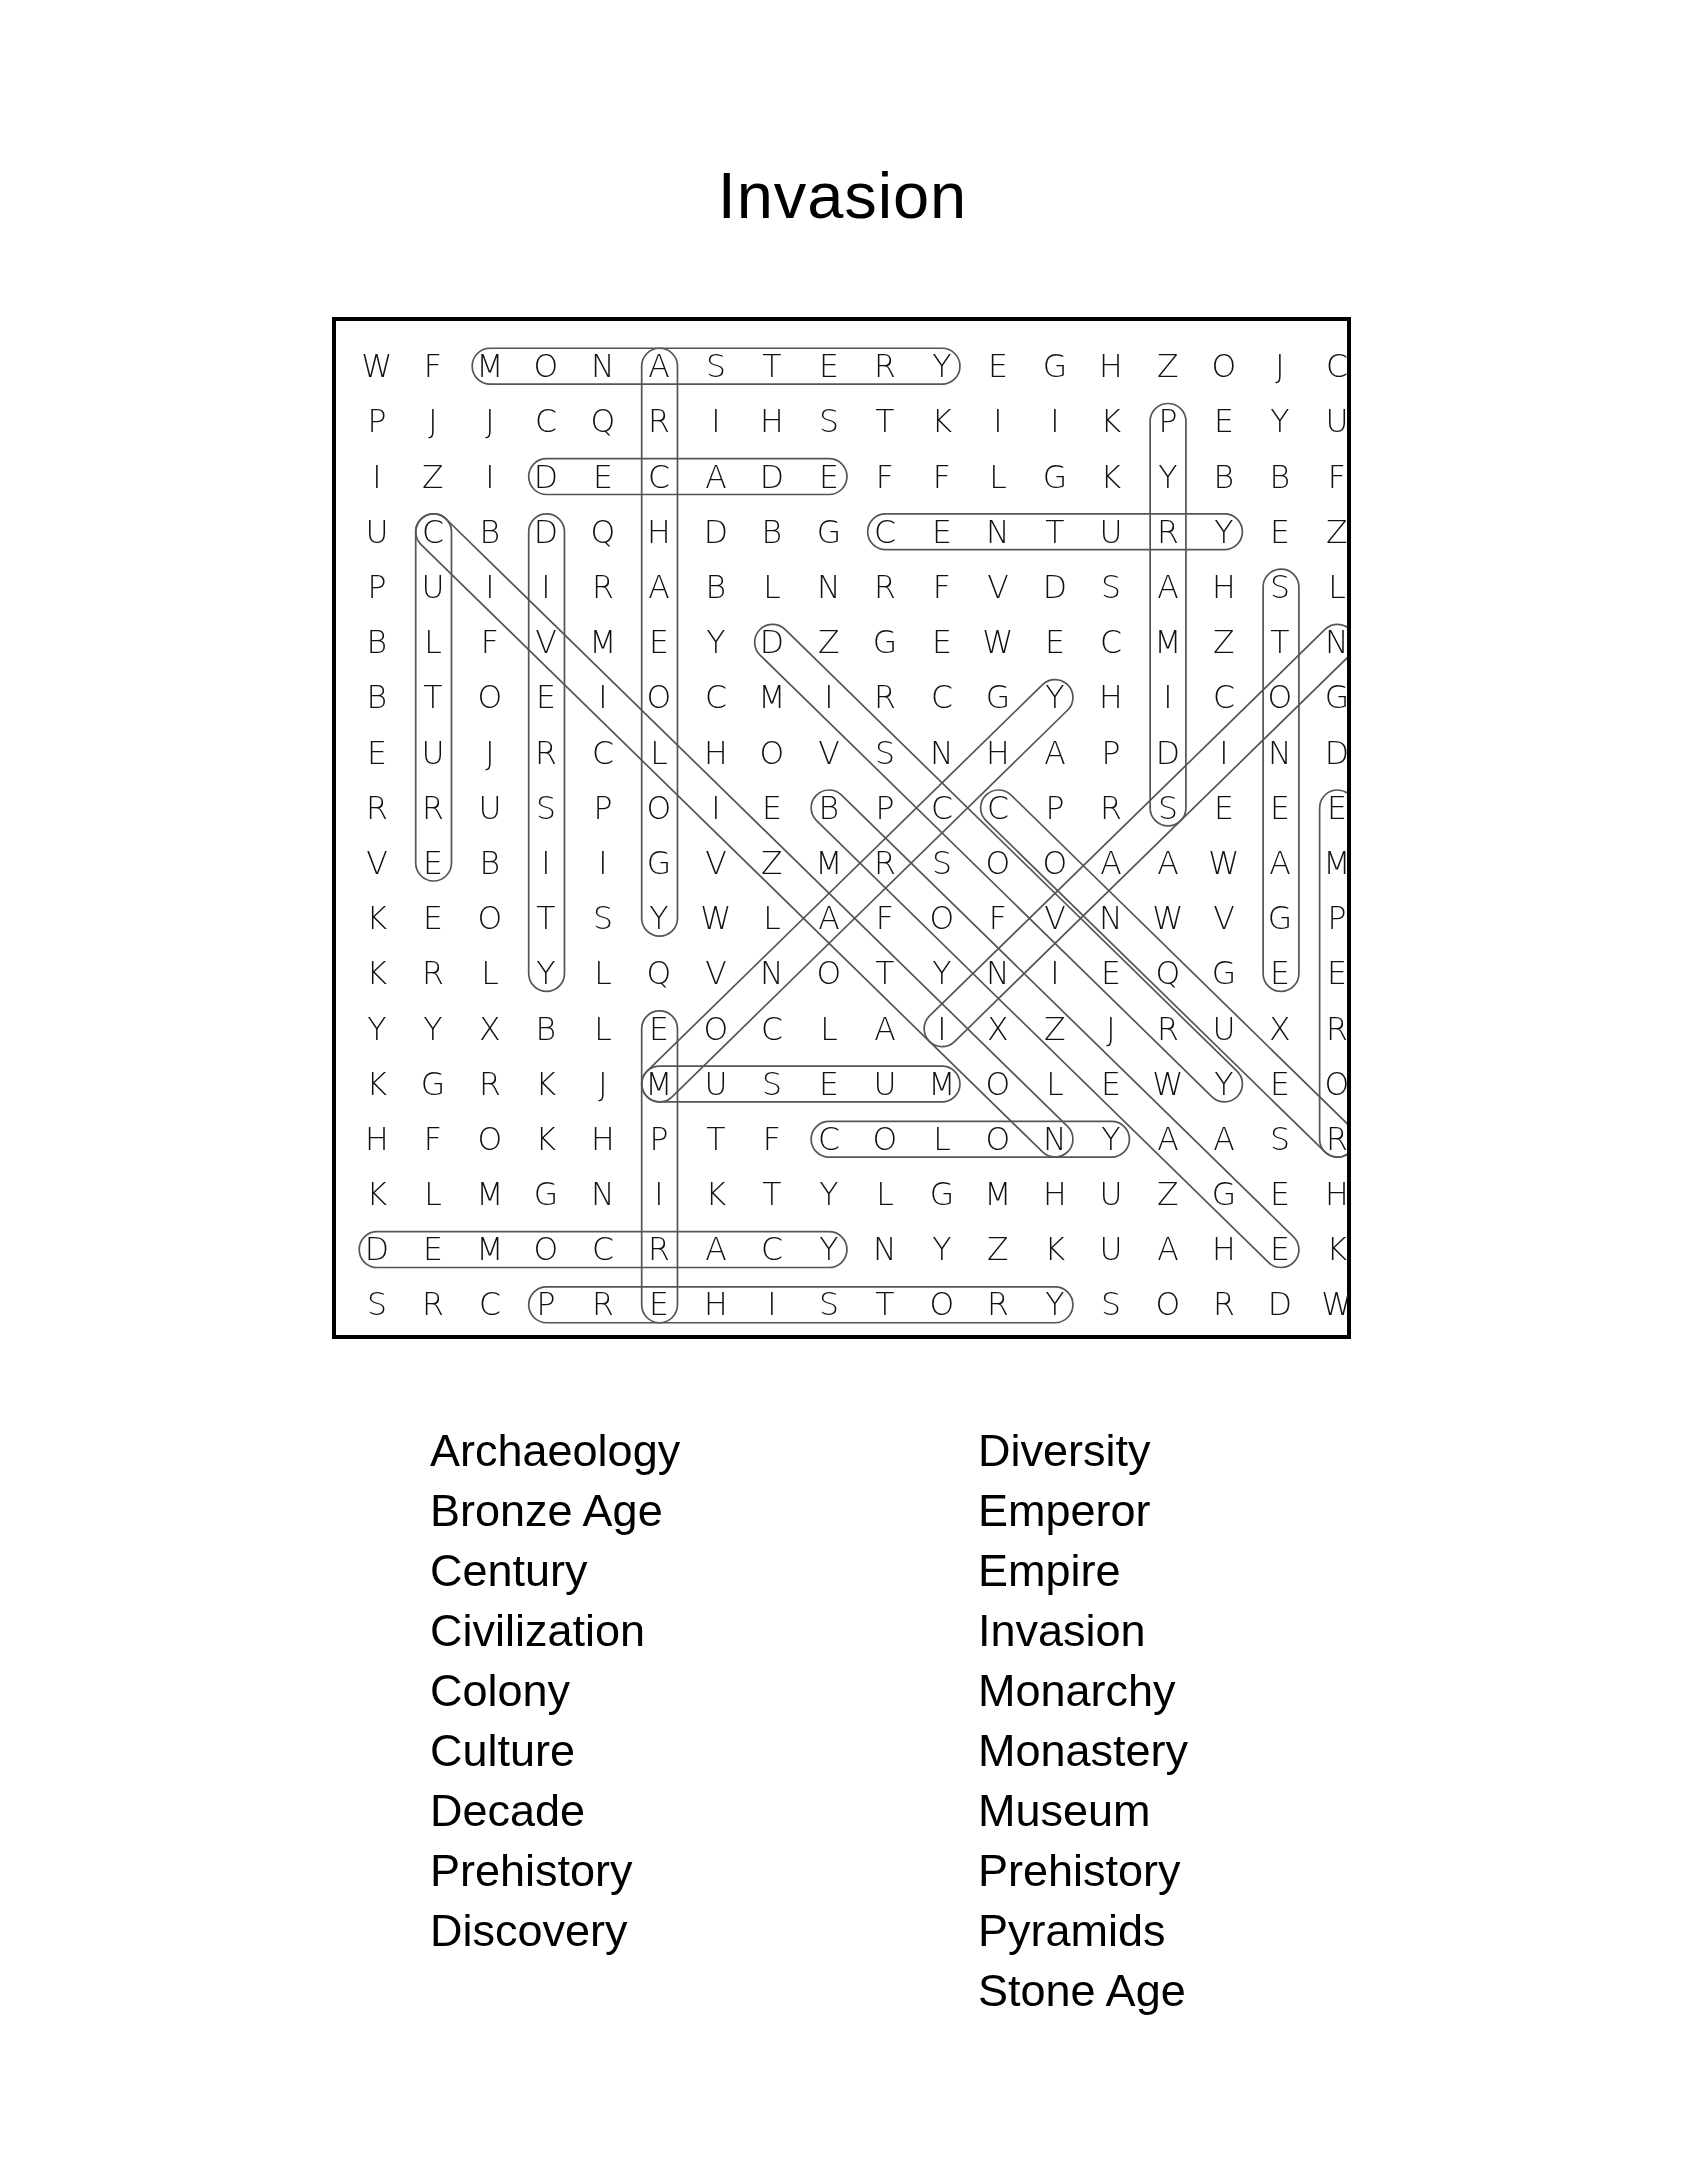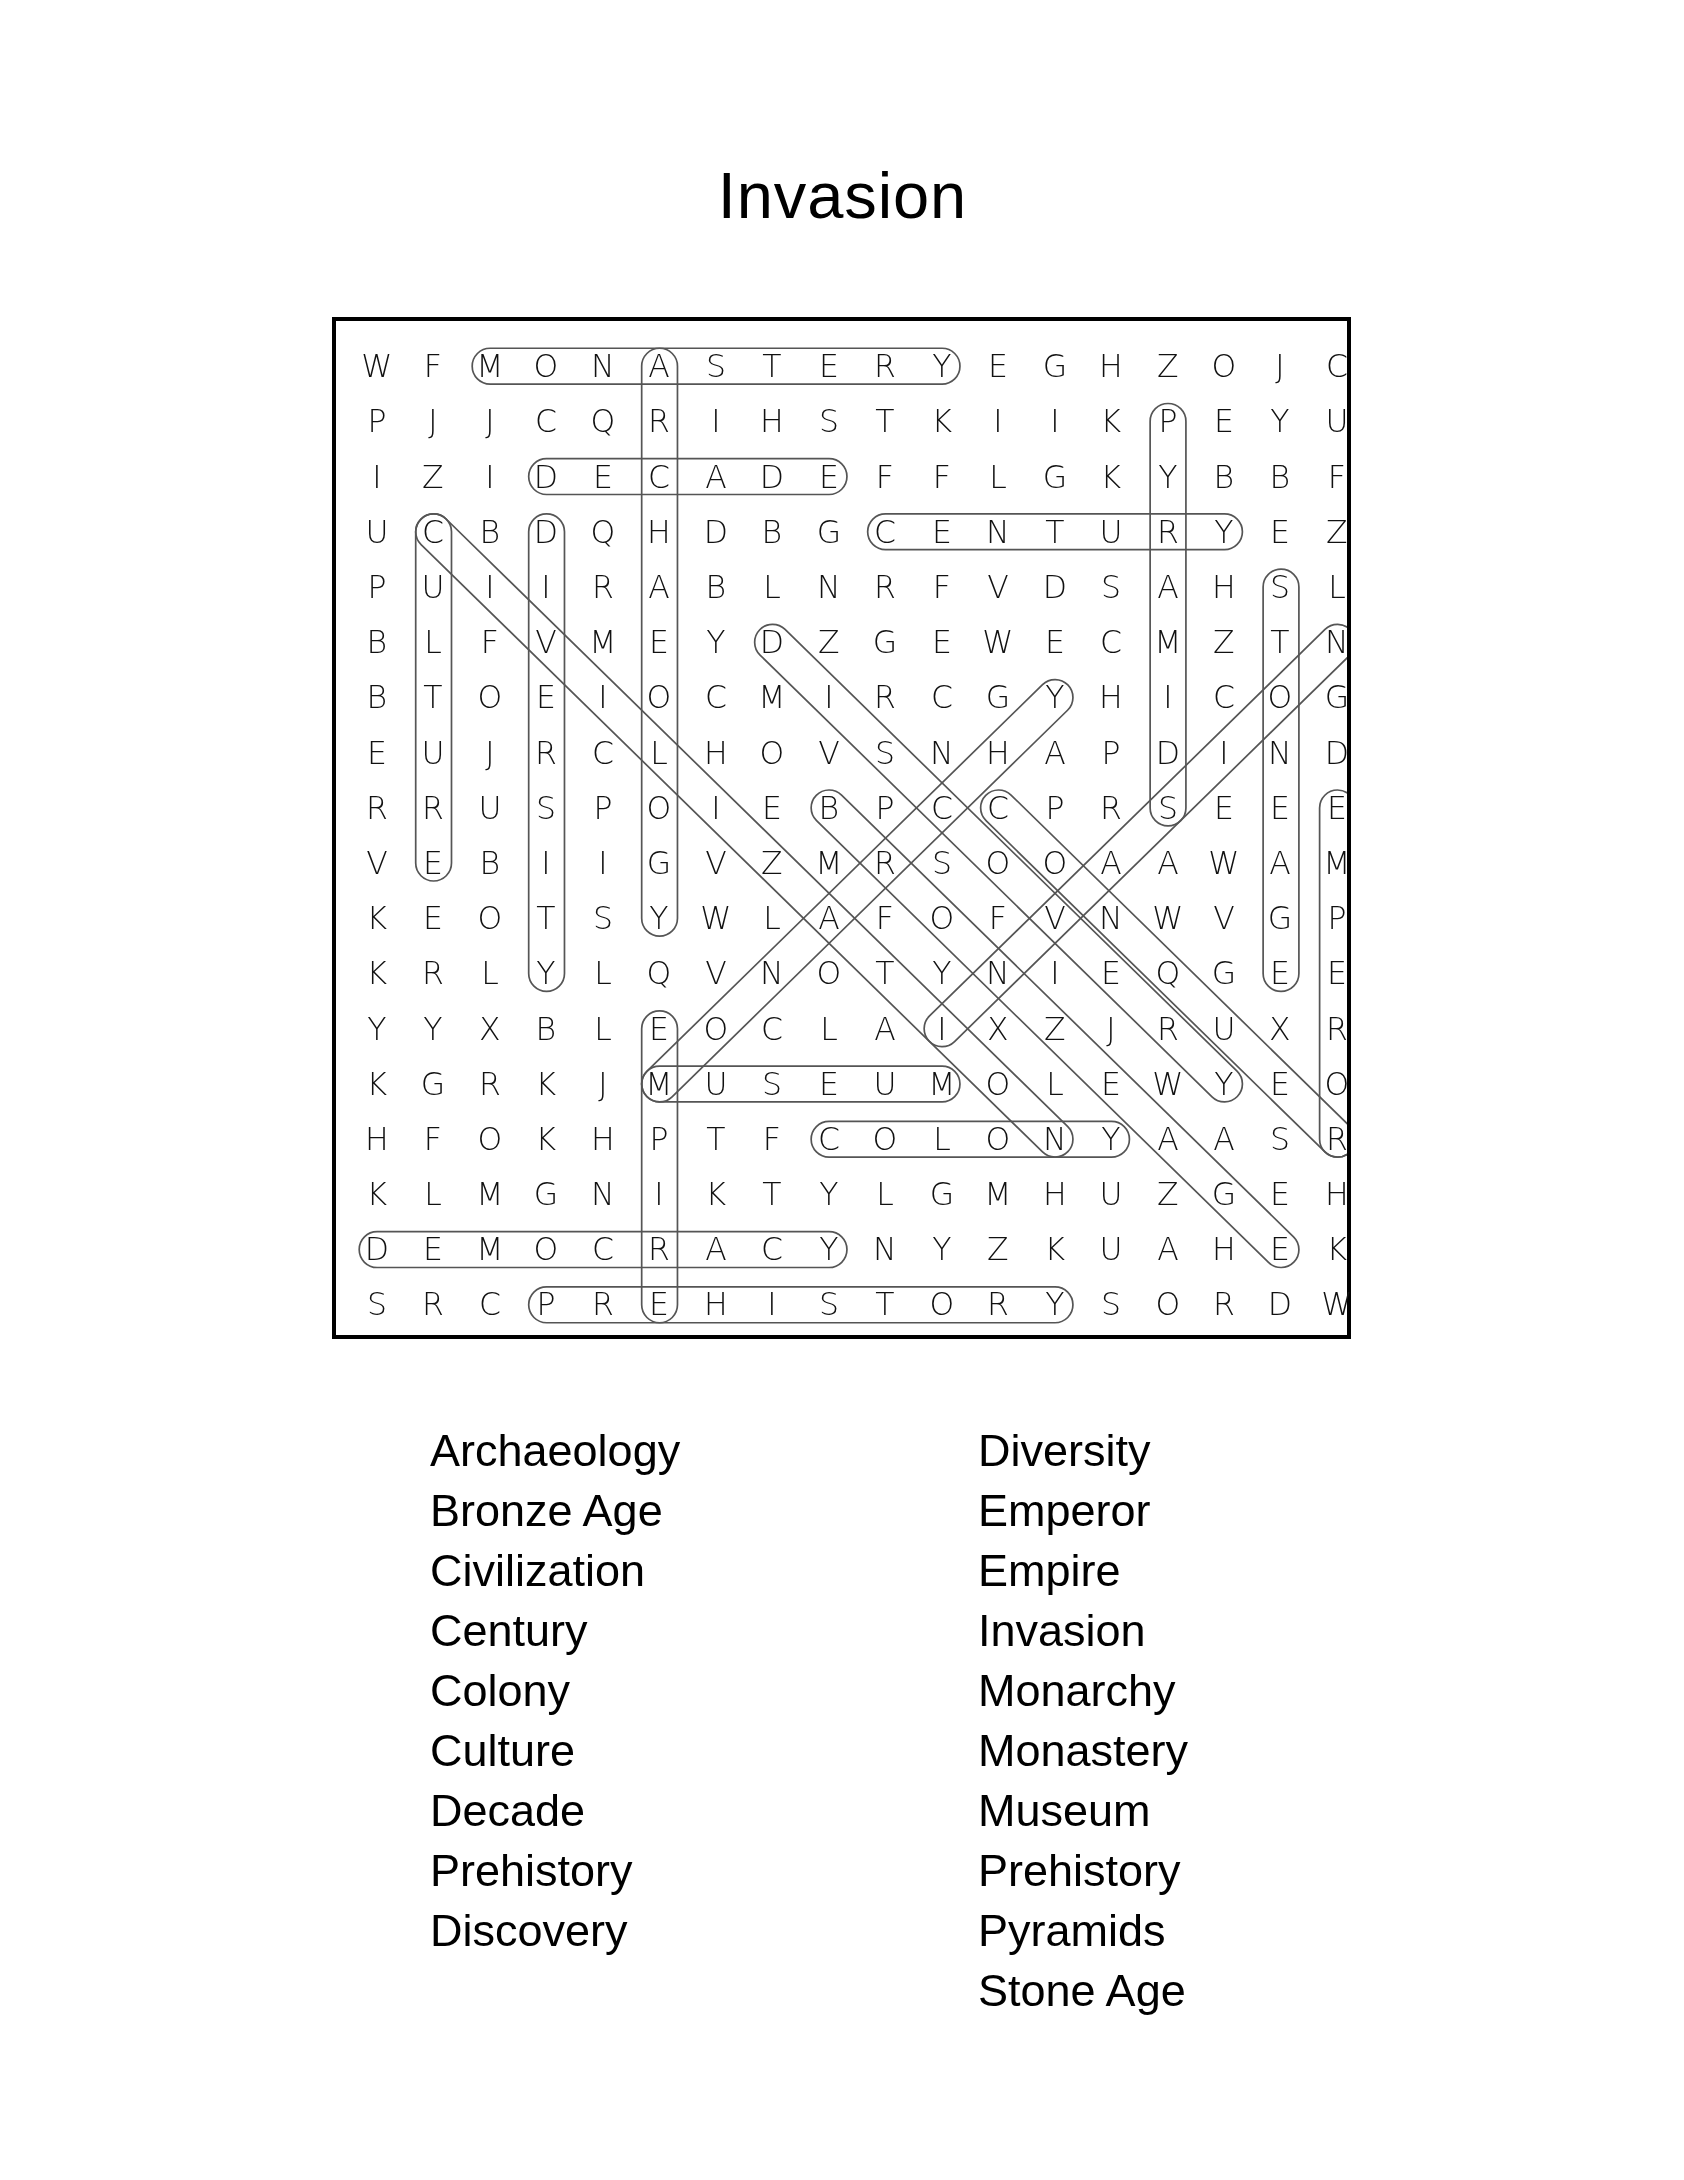--- a/index.html
+++ b/index.html
@@ -373,22 +373,22 @@
       <div class="cell" style="left: 888px; top: 983px;">R</div>
       <div class="cell" style="left: 944px; top: 983px;">D</div>
       <div class="cell" style="left: 1001px; top: 983px;">W</div>
     </div>
 </div>
 
 <div class="wordlist">
   <div class="col left">
     <div class="word">Archaeology</div>
     <div class="word">Bronze Age</div>
+    <div class="word">Century</div>
     <div class="word">Civilization</div>
-    <div class="word">Century</div>
     <div class="word">Colony</div>
     <div class="word">Culture</div>
     <div class="word">Decade</div>
     <div class="word">Prehistory</div>
     <div class="word">Discovery</div>
   </div>
   <div class="col right">
     <div class="word">Diversity</div>
     <div class="word">Emperor</div>
     <div class="word">Empire</div>

